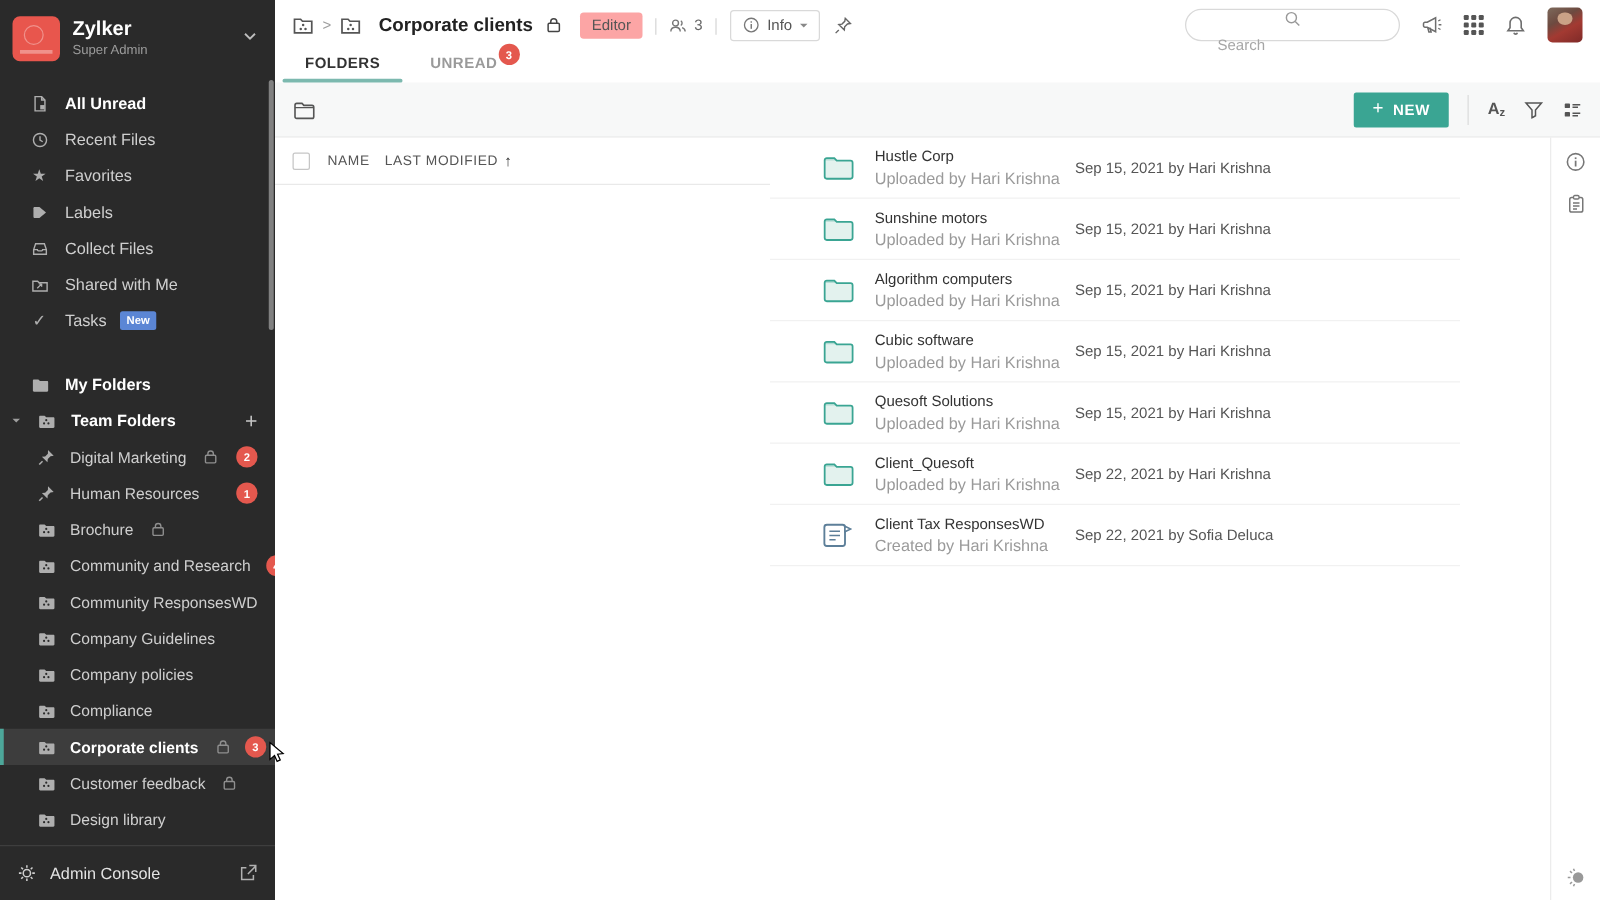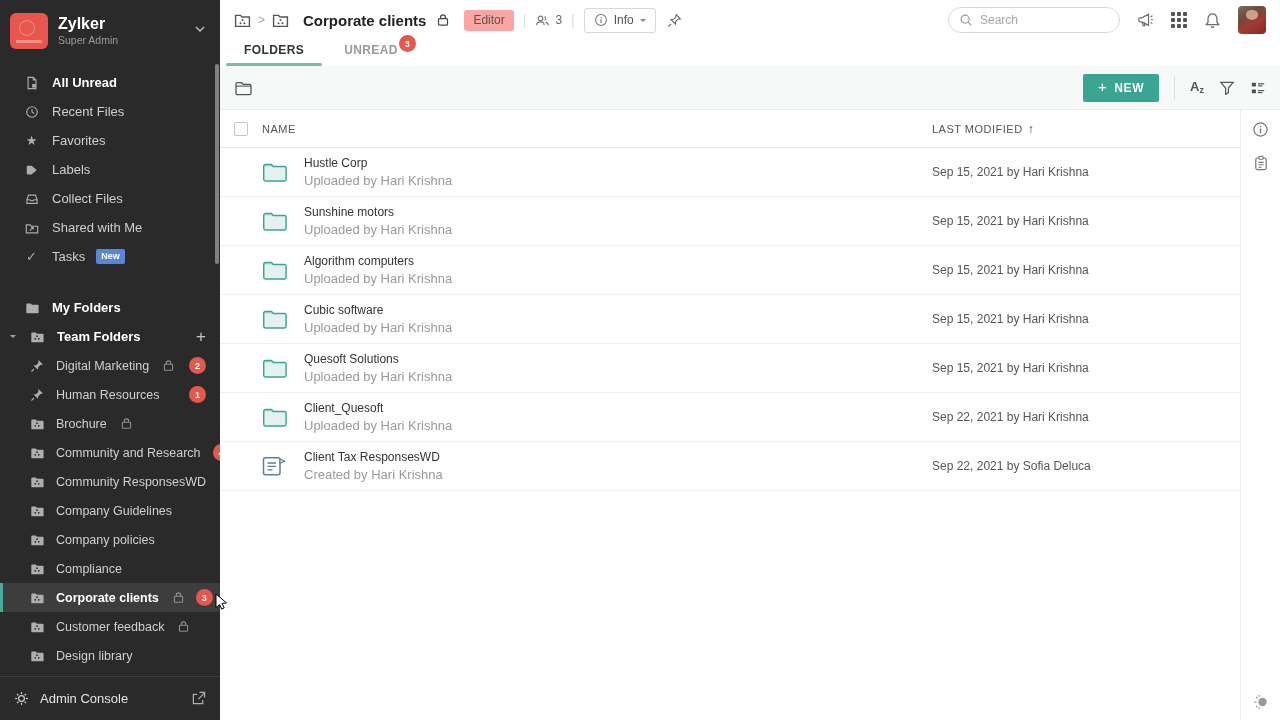--- a/index.html
+++ b/index.html
@@ -50,21 +50,21 @@
   .title-lock { color:#444; display:flex; margin-left:2px; }
   .role-badge { background:#fca5a5; color:#555; font-size:12px; padding:3.5px 9px; border-radius:3px; margin-left:6px; }
   .pipe { color:#ddd; font-size:14px; }
   .members { display:flex; align-items:center; gap:5px; color:#666; font-size:12px; }
   .members .ic { display:flex; color:#777; }
   .info-btn { display:flex; align-items:center; gap:6px; border:1px solid #d9d9d9; border-radius:3px; height:25px; padding:0 9px; font-size:12px; color:#555; background:#fff; }
   .info-caret { width:0; height:0; border:3.5px solid transparent; border-top-color:#888; margin-top:3px; }
   .hpin { color:#666; display:flex; margin-left:2px; }
 
   .topbar-right { margin-left:auto; display:flex; align-items:center; gap:17px; }
-  .search-pill { width:172px; height:26px; border:1px solid #d9d9d9; border-radius:14px; display:flex; align-items:center; padding:0 10px; gap:7px; color:#999; }
+  .search-pill { width:172px; height:26px; border:1px solid #d9d9d9; border-radius:14px; display:flex; align-items:center; padding:0 10px; gap:7px; color:#999;flex-direction:column; }
   .search-pill input { border:none; outline:none; width:120px; font-size:12px; color:#444; font-family:"Liberation Sans",sans-serif; background:transparent; }
   .search-pill input::placeholder { color:#a6a6a6; }
   .tb-ic { color:#6e6e6e; display:flex; }
   .grid-ic { display:grid; grid-template-columns:repeat(3,4px); grid-gap:2px; }
   .grid-ic span { width:4px; height:4px; background:#555; border-radius:1px; }
   .avatar { width:28px; height:28px; border-radius:4px; background:linear-gradient(150deg,#7d6a5c 0%,#6d4a40 35%,#a33a32 60%,#7e2a28 100%); position:relative; overflow:hidden; flex-shrink:0; }
   .avatar::after { content:""; position:absolute; left:8px; top:4px; width:12px; height:10px; background:#caa287; border-radius:45% 45% 50% 50%; }
 
   .tabs { height:26px; display:flex; padding-left:24px; gap:40px; flex-shrink:0; }
   .tab { font-size:12px; font-weight:bold; color:#333; letter-spacing:.4px; position:relative; display:flex; align-items:flex-start; padding-top:3px; }
@@ -76,21 +76,21 @@
   .toolbar .left-ic { color:#555; display:flex; }
   .toolbar-right { margin-left:auto; display:flex; align-items:center; gap:15px; }
   .new-btn { background:#3aa593; color:#fff; border:none; height:28px; padding:0 15px; border-radius:2px; font-size:12px; font-weight:bold; letter-spacing:.6px; display:flex; align-items:center; gap:7px; font-family:"Liberation Sans",sans-serif; cursor:pointer; }
   .new-btn .plus-g { font-size:15px; font-weight:400; margin-top:-2px; }
   .v-div { width:1px; height:24px; background:#dcdcdc; }
   .az { color:#555; font-size:13px; font-weight:bold; line-height:1; display:flex; align-items:flex-start; }
   .az small { font-size:9px; font-weight:bold; margin-top:6px; }
   .tool-ic { color:#555; display:flex; }
 
   .content-wrap { flex:1; display:flex; min-height:0; }
-  .table-area { flex:1; min-width:0; display:flex; flex-direction:column; }
+  .table-area { flex:1; min-width:0; display:flex; flex-direction:row; }
   .right-rail { width:40px; border-left:1px solid #ececec; display:flex; flex-direction:column; align-items:center; padding:11px 0 10px; gap:17px; flex-shrink:0; }
   .rail-ic { color:#777; display:flex; }
   .rail-bottom { margin-top:auto; color:#999; display:flex; }
 
   .thead { height:38px; display:flex; align-items:center; padding-left:14px; border-bottom:1px solid #e9e9e9; font-size:11px; color:#555; letter-spacing:.5px; flex-shrink:0; }
   .cbox { width:14px; height:14px; border:1px solid #c6c6c6; border-radius:2px; margin-right:14px; flex-shrink:0; background:#fff; }
   .col-name { flex:1; }
   .col-modified { width:320px; flex-shrink:0; padding-left:12px; display:flex; align-items:center; gap:5px; }
   .sort-arrow { color:#333; font-size:12px; letter-spacing:0; }
 

